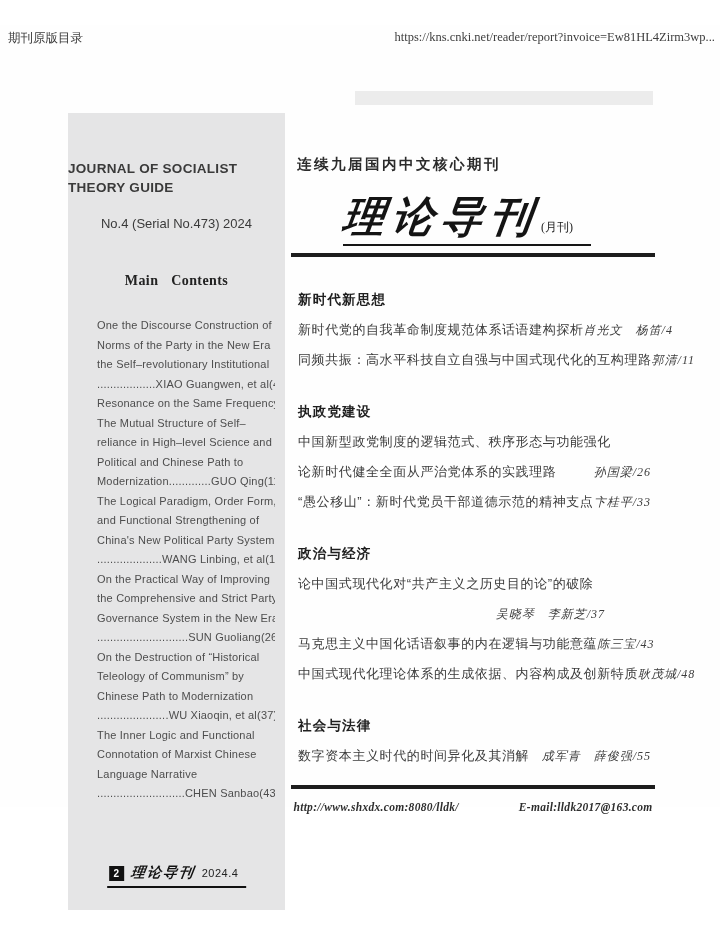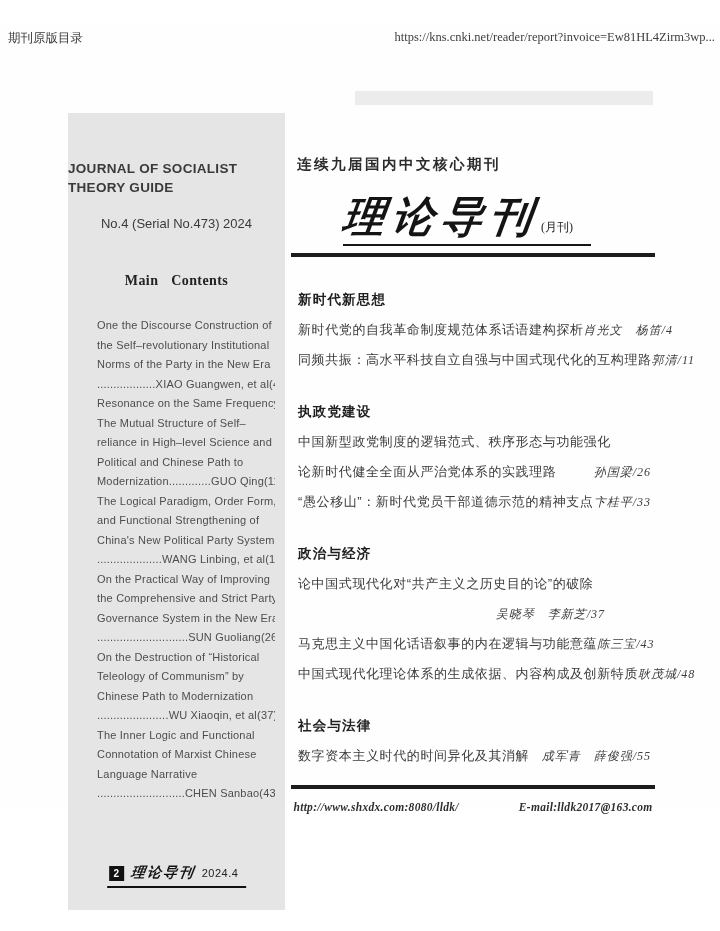--- a/index.html
+++ b/index.html
@@ -100,22 +100,22 @@
   <div class="left-col">
     <div class="lc-title">
       <div>JOURNAL OF SOCIALIST</div>
       <div>THEORY GUIDE</div>
     </div>
     <div class="lc-issue">No.4 (Serial No.473) 2024</div>
     <div class="lc-main">Main Contents</div>
 
     <div class="en-lines">
       <div class="en-line">One the Discourse Construction of</div>
+      <div class="en-line">Norms of the Party in the New Era</div>
       <div class="en-line">the Self–revolutionary Institutional</div>
-      <div class="en-line">Norms of the Party in the New Era</div>
       <div class="en-line">..................XIAO Guangwen, et al(4)</div>
       <div class="en-line">Resonance on the Same Frequency:</div>
       <div class="en-line">The Mutual Structure of Self–</div>
       <div class="en-line">reliance in High–level Science and</div>
       <div class="en-line">Political and Chinese Path to</div>
       <div class="en-line">Modernization.............GUO Qing(11)</div>
       <div class="en-line">The Logical Paradigm,  Order Form,</div>
       <div class="en-line">and Functional Strengthening of</div>
       <div class="en-line">China's New Political Party System</div>
       <div class="en-line">....................WANG Linbing, et al(19)</div>

